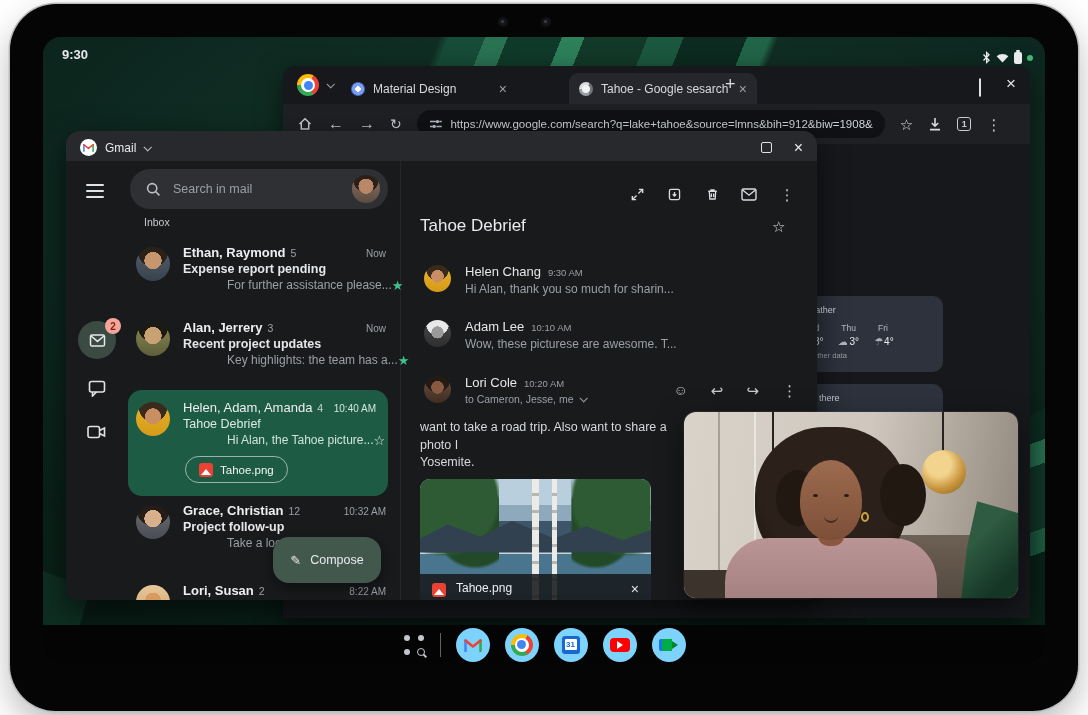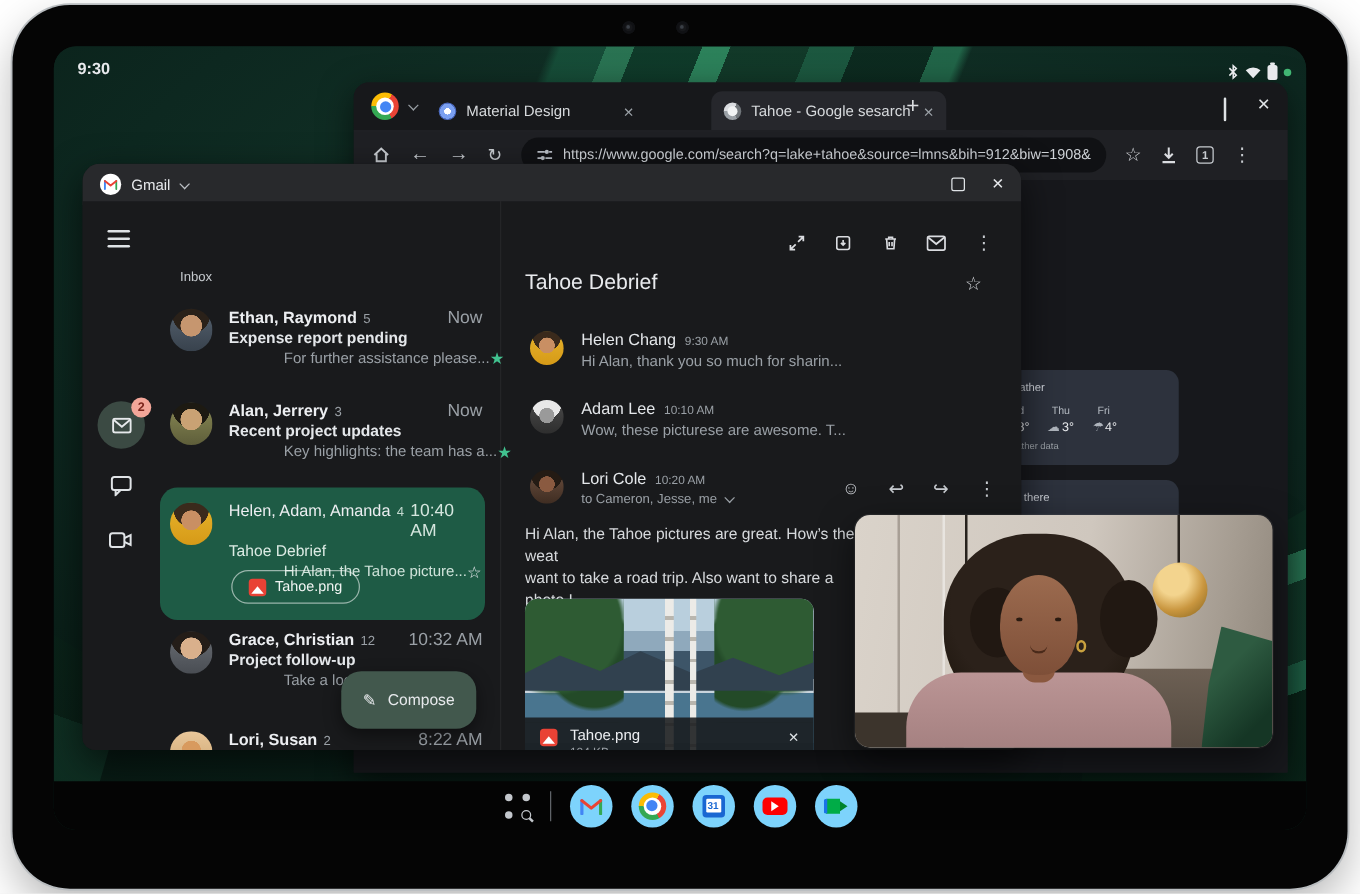--- a/index.html
+++ b/index.html
@@ -95,21 +95,21 @@
   .rail-mail{position:absolute;left:12px;top:160px;width:38px;height:38px;border-radius:50%;background:#3b4a43;
              display:flex;align-items:center;justify-content:center;}
   .badge{position:absolute;top:-3px;right:-5px;width:16px;height:16px;border-radius:50%;background:#f3a699;
          color:#7c241b;font-size:10px;font-weight:bold;display:flex;align-items:center;justify-content:center;}
   .erow{position:absolute;left:70px;width:250px;}
   .erow .eav{position:absolute;left:0;top:2px;width:34px;height:34px;}
   .ecol{margin-left:47px;}
   .l1{display:flex;align-items:baseline;gap:5px;}
   .sname{color:#eceef1;font-size:13px;font-weight:bold;white-space:nowrap;}
   .scount{color:#9aa0a6;font-size:10.5px;}
-  .stime{margin-left:auto;color:#9aa0a6;font-size:14px;}
+  .stime{margin-left:auto;color:#9aa0a6;font-size:10px;}
   .subj{color:#e4e7ea;font-size:12.5px;font-weight:bold;margin-top:2px;white-space:nowrap;}
   .snip{display:flex;color:#9aa0a6;font-size:12px;margin-top:2px;white-space:nowrap;margin-left:44px;}
   .snip .star{margin-left:auto;font-size:13px;}
   .star-g{color:#41c28f;}
   .star-o{color:#e3e6e9;}
   .selcard{position:absolute;left:62px;top:229px;width:260px;height:106px;border-radius:14px;background:#1e5b45;}
   .selcard .sname,.selcard .subj{font-weight:normal;}
   .selcard .subj{color:#dcebe4;}
   .selcard .scount{color:#c3d9cf;}
   .selcard .stime{color:#d5e6de;}
@@ -297,20 +297,28 @@
             <span class="sqr"></span>
             <span style="font-size:16px;color:#e8eaed;">×</span>
           </span>
         </div>
         <div class="gbody">
           <div class="hamb abs" style="left:20px;top:23px;">
               <span></span>
               <span></span>
               <span style="margin-bottom:0;"></span>
             </div>
+          <div class="spill">
+            <svg width="15" height="15" viewBox="0 0 15 15">
+                <circle cx="6.2" cy="6.2" r="4.6" fill="none" stroke="#bdc1c6" stroke-width="1.6"></circle>
+                <path d="M9.8 9.8 13.4 13.4" stroke="#bdc1c6" stroke-width="1.6"></path>
+              </svg>
+            <input type="text" placeholder="Search in mail" style="">
+            <span class="av av-profile" style="width:28px;height:28px;"></span>
+          </div>
           <div class="inboxlab">Inbox</div>
 
           <div class="rail-mail">
             <svg width="17" height="13" viewBox="0 0 16 13">
                 <rect x="1" y="1" width="14" height="11" rx="1.6" fill="none" stroke="#e6e9eb" stroke-width="1.5"></rect>
                 <path d="M1.6 2 8 7.4 14.4 2" fill="none" stroke="#e6e9eb" stroke-width="1.5"></path>
               </svg>
             <span class="badge">2</span>
           </div>
           <svg class="abs" style="left:22px;top:219px;" width="18" height="17" viewBox="0 0 18 17">
@@ -465,21 +473,20 @@
             </div>
           </div>
           <div class="micons">
             <span style="font-size:14px;">☺</span>
             <span>↩</span>
             <span>↪</span>
             <span>⋮</span>
           </div>
 
           <div class="gbodytxt">
-            <div>Hi Alan, the Tahoe pictures are great. How’s the weat</div>
             <div>want to take a road trip. Also want to share a photo I</div>
             <div>Yosemite.</div>
           </div>
 
           <div class="photo">
             <div class="fol" style="left:0;"></div>
             <div class="fol" style="right:0;transform:scaleX(-1);"></div>
             <div class="mtn"></div>
             <div class="trunk" style="left:112px;"></div>
             <div class="trunk" style="left:132px;width:5px;"></div>

